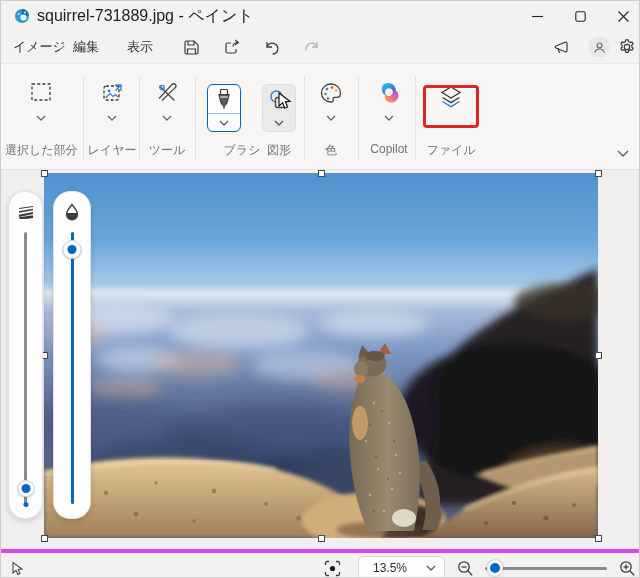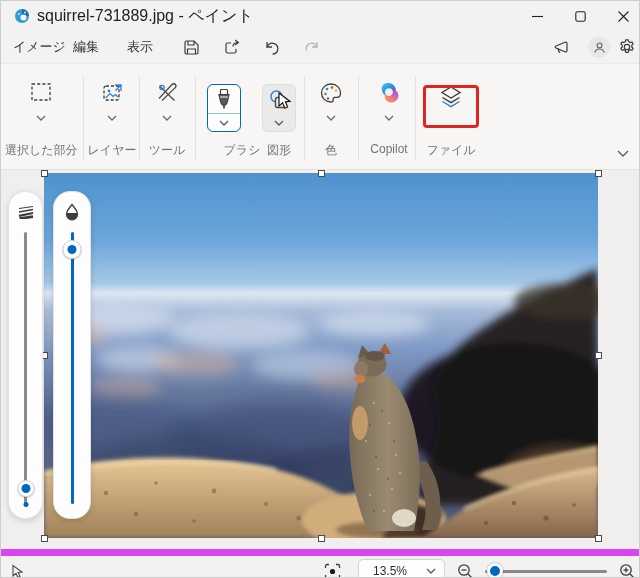--- a/index.html
+++ b/index.html
@@ -45,21 +45,21 @@
 
   .slider-panel { position:absolute; width:35px; border-radius:17px; background:#fdfdfd; border:1px solid #e4e2e0; box-shadow:0 2px 6px rgba(0,0,0,.14); z-index:8; display:flex; flex-direction:column; align-items:center; }
   .sp-icon { margin-top:10px; height:20px; display:flex; align-items:center; justify-content:center; }
   .track { position:relative; width:3px; border-radius:2px; flex:1; margin:10px 0 14px 0; }
   .thumb { position:absolute; left:50%; transform:translateX(-50%); background:#fff; border:1px solid #d4d2d0; border-radius:50%; box-shadow:0 1px 2px rgba(0,0,0,.2); display:flex; align-items:center; justify-content:center; }
   .thumb .dot { background:#0067c4; border-radius:50%; }
 
   .cursor-float { position:absolute; z-index:9; }
 
   
-  .statusbar { position:absolute; left:0; top:548px; width:640px; height:30px; background:#f3f2f1; border-top:7px solid #d946ef; }
+  .statusbar { position:absolute; left:0; top:548px; width:640px; height:30px; background:#f3f2f1; border-top:4px solid #d946ef; }
   .sb-item { position:absolute; top:0; height:30px; display:flex; align-items:center; justify-content:center; }
   .zoom-dd { position:absolute; left:357px; top:3px; width:87px; height:24px; background:#fdfdfd; border:1px solid #d6d4d2; border-radius:5px; display:flex; align-items:center; justify-content:space-between; padding:0 8px 0 14px; }
   .zoom-dd .val { font-size:12px; color:#2c2c2c; }
   .zoom-track { position:absolute; left:484px; top:14px; width:122px; height:3px; background:#8b8987; border-radius:2px; }
   .zoom-thumb { position:absolute; left:486px; top:7px; width:16px; height:16px; background:#0067c4; border:3px solid #fdfdfd; border-radius:50%; box-shadow:0 0 2px rgba(0,0,0,.4); }
 </style>
 </head>
 <body>
 
 <div id="window">

